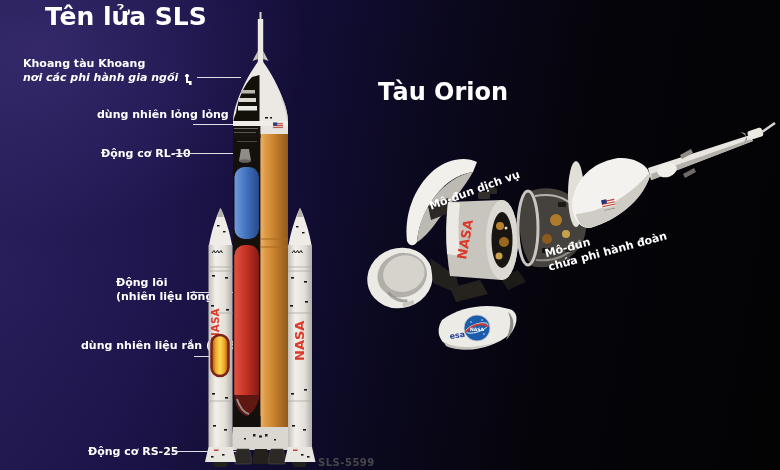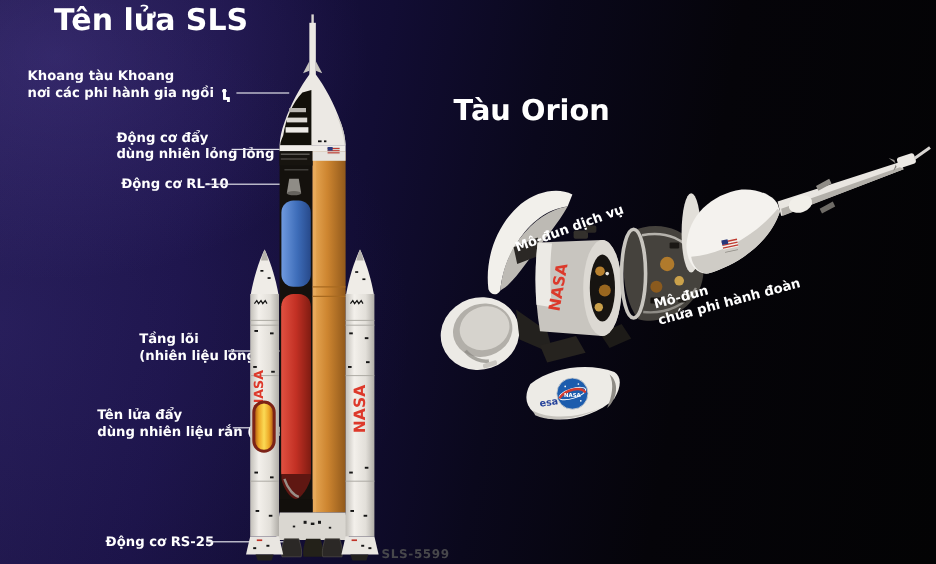--- a/index.html
+++ b/index.html
@@ -9,21 +9,21 @@
     background:
       radial-gradient(ellipse 420px 300px at 6% 10%, rgba(95,75,170,.30), transparent 62%),
       radial-gradient(ellipse 520px 430px at 0% 58%, rgba(62,48,135,.26), transparent 66%),
       linear-gradient(100deg,#221a4e 0%,#1a1245 22%,#120d34 38%,#0a081c 54%,#050409 72%,#030304 100%);
   }
   .title{position:absolute;color:#fff;font-weight:700;white-space:nowrap;}
   #sls-title{left:45px;top:2px;font-size:25px;}
   #orion-title{left:378px;top:78px;font-size:24px;}
   .lbl{position:absolute;color:#fff;font-size:11px;font-weight:700;line-height:14px;white-space:nowrap;}
   .leader{position:absolute;height:1px;background:#dfdfe8;}
-  .row{display:flex;align-items:flex-end;gap:6px;}
+  .row{display:flex;align-items:flex-end;gap:6px;font-style:italic;}
   .astros{display:flex;gap:3px;align-items:flex-end;}
   .rot{transform-origin:0 50%;}
   #watermark{position:absolute;left:318px;top:457px;font-size:10px;font-weight:700;
     color:#47474b;letter-spacing:.5px;}
   svg{position:absolute;display:block;}
   #sls-svg{left:185px;top:5px;}
   #orion-svg{left:360px;top:108px;}
 </style>
 </head>
 <body>
@@ -53,36 +53,34 @@
         <svg width="8" height="11" viewBox="0 0 8 11">
             <circle cx="3" cy="1.8" r="1.6" fill="#fff"></circle>
             <path d="M3,3.4 V8 H6.3 V11" stroke="#fff" stroke-width="1.8" fill="none"></path>
           </svg>
       </span>
     </div>
   </div>
   <div class="leader" style="left:197px;top:77px;width:44px"></div>
 
   <div class="lbl" style="left:97px;top:108px">
-    <div>Động cơ đẩy</div>
     <div>dùng nhiên lỏng lỏng</div>
   </div>
   <div class="leader" style="left:193px;top:124px;width:50px"></div>
 
   <div class="lbl" style="left:101px;top:147px">Động cơ RL-10</div>
   <div class="leader" style="left:172px;top:153px;width:65px"></div>
 
   <div class="lbl" style="left:116px;top:276px">
-    <div>Tầng lõi</div>
+    <div>Động lõi</div>
     <div>(nhiên liệu lỏng)</div>
   </div>
   <div class="leader" style="left:190px;top:292px;width:60px"></div>
 
   <div class="lbl" style="left:81px;top:339px">
-    <div>Tên lửa đẩy</div>
     <div>dùng nhiên liệu rắn (SRB)</div>
   </div>
   <div class="leader" style="left:194px;top:356px;width:27px"></div>
 
   <div class="lbl" style="left:88px;top:445px">Động cơ RS-25</div>
   <div class="leader" style="left:172px;top:451px;width:76px"></div>
 
   <svg id="sls-svg" width="140" height="462" viewBox="0 0 140 462">
     <defs>
       <linearGradient id="gOrange" x1="0" y1="0" x2="1" y2="0">

